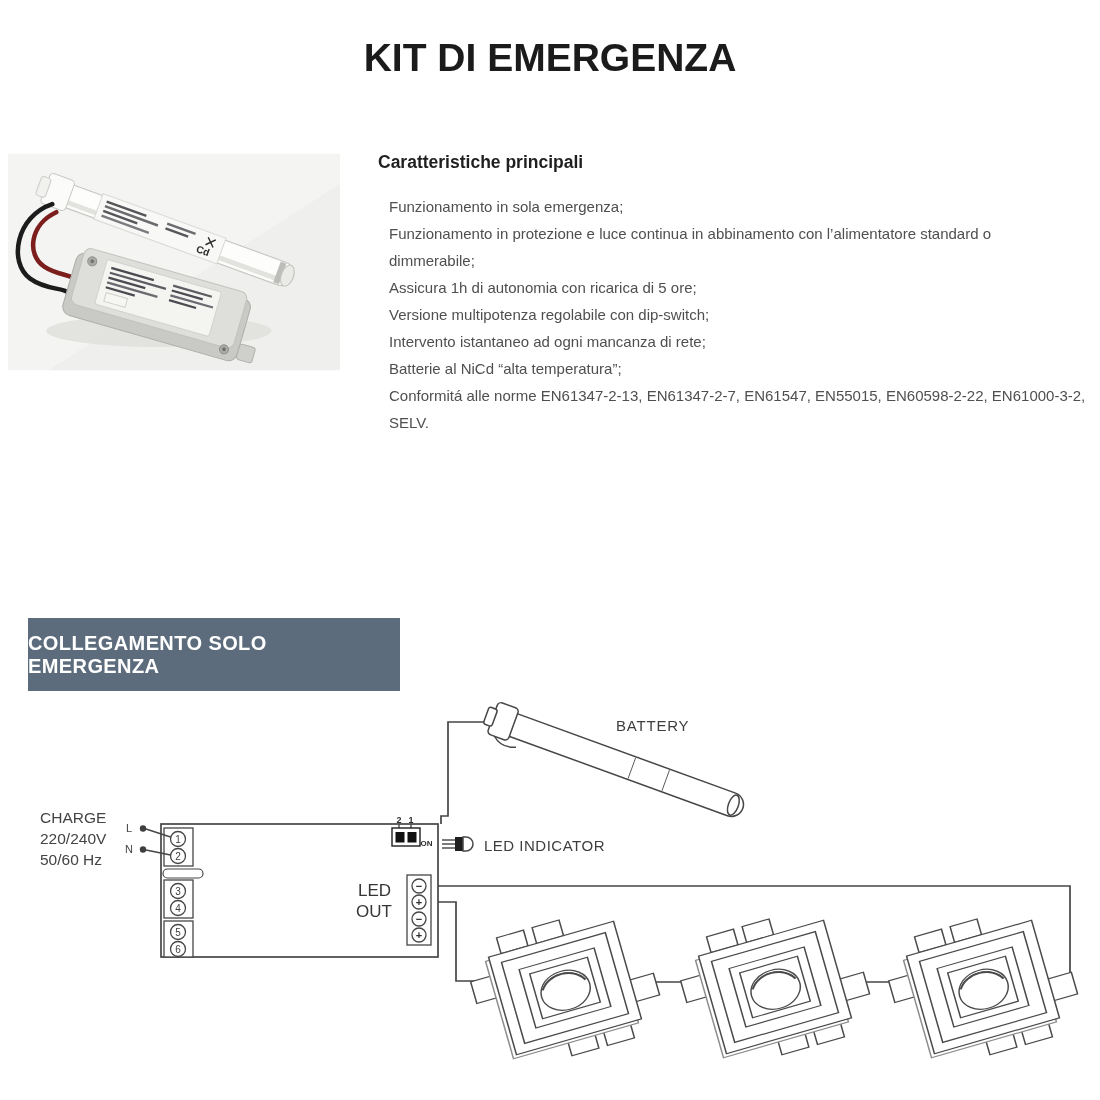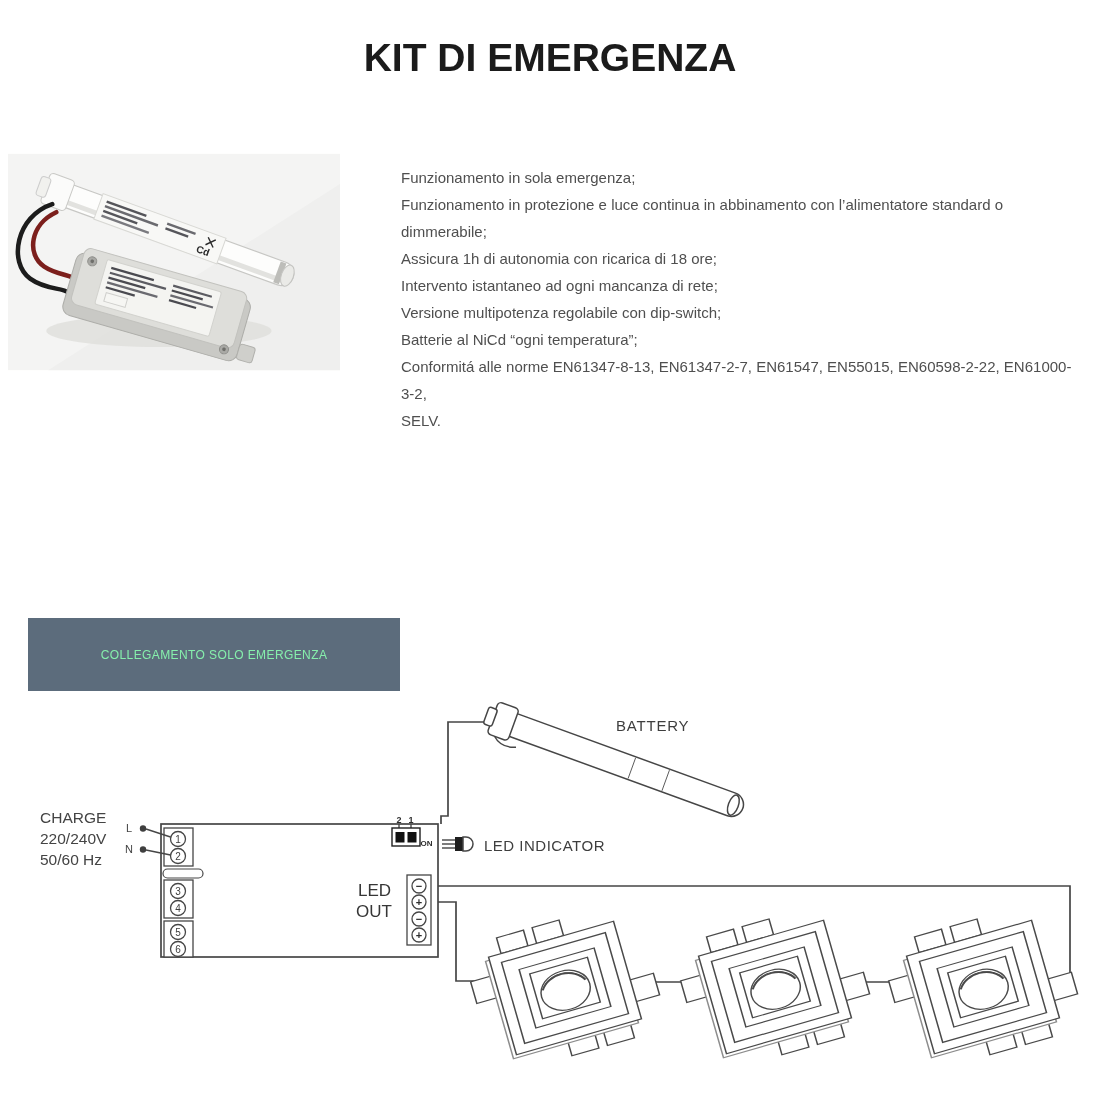--- a/index.html
+++ b/index.html
@@ -7,29 +7,29 @@
     width:1100px; height:1100px; position:relative; overflow:hidden;
     background:#ffffff; font-family:"Liberation Sans", sans-serif;
   }
   .title {
     position:absolute; top:36px; left:0; width:1100px; text-align:center;
     font-size:39px; font-weight:700; color:#1b1b1b; letter-spacing:0;
   }
   .photo { position:absolute; left:8px; top:153px; width:332px; height:218px; }
   .features { position:absolute; left:378px; top:152px; width:708px; }
   .features h2 { font-size:17.5px; font-weight:700; color:#1f1f1f; margin:0 0 20px 0; }
-  .features ul { list-style:none; margin:12px; padding:0 0 0 11px; }
+  .features ul { list-style:none; margin:0; padding:0 0 0 11px; }
   .features li {
     font-size:15px; color:#4f4f4f; line-height:27px; white-space:pre-line;
   }
   .section-bar {
     position:absolute; left:28px; top:618px; width:372px; height:73px;
     background:#5c6c7c; display:flex; align-items:center; justify-content:center;
   }
-  .section-bar span { color:#86efac; font-weight:400; font-size:12px; letter-spacing:0.4px; }
+  .section-bar span { color:#ffffff; font-weight:700; font-size:20px; letter-spacing:0.4px; }
   .diagram { position:absolute; left:0; top:690px; }
   svg text { font-family:"Liberation Sans", sans-serif; }
 </style>
 </head>
 <body>
 
 <div class="title">KIT DI EMERGENZA</div>
 
 <svg class="photo" viewBox="0 0 330 215" aria-hidden="true">
   <rect x="0" y="0" width="330" height="215" fill="#f4f4f3"></rect>
@@ -74,38 +74,39 @@
     <rect x="158" y="139" width="28" height="2.2" fill="#4a4a50"></rect>
     <rect x="96" y="150" width="22" height="9" fill="#f6f6f3" stroke="#cfcfcc"></rect>
     <circle cx="74" cy="124" r="4.5" fill="#a9a9a5" stroke="#8f8f8b"></circle>
     <circle cx="74" cy="124" r="1.8" fill="#6f6f6b"></circle>
     <circle cx="224" cy="172" r="4.5" fill="#a9a9a5" stroke="#8f8f8b"></circle>
     <circle cx="224" cy="172" r="1.8" fill="#6f6f6b"></circle>
   </g>
 </svg>
 
 <div class="features">
+  <h2>Caratteristiche principali</h2>
   <ul>
 
       <li>Funzionamento in sola emergenza;</li>
 
       <li>Funzionamento in protezione e luce continua in abbinamento con l’alimentatore standard o
 dimmerabile;</li>
 
-      <li>Assicura 1h di autonomia con ricarica di 18 ore;</li>
+      <li>Assicura 1h di autonomia con ricarica di 5 ore;</li>
+
+      <li>Versione multipotenza regolabile con dip-switch;</li>
 
       <li>Intervento istantaneo ad ogni mancanza di rete;</li>
 
-      <li>Versione multipotenza regolabile con dip-switch;</li>
-
-      <li>Batterie al NiCd “ogni temperatura”;</li>
-
-
-
-      <li>Conformitá alle norme EN61347-8-13, EN61347-2-7, EN61547, EN55015, EN60598-2-22, EN61000-3-2,
+      <li>Batterie al NiCd “alta temperatura”;</li>
+
+
+
+      <li>Conformitá alle norme EN61347-2-13, EN61347-2-7, EN61547, EN55015, EN60598-2-22, EN61000-3-2,
 SELV.</li>
 
     </ul>
 </div>
 
 <div class="section-bar">
   <span>COLLEGAMENTO SOLO EMERGENZA</span>
 </div>
 
 <svg class="diagram" width="1100" height="410" viewBox="0 690 1100 410" aria-hidden="true">

